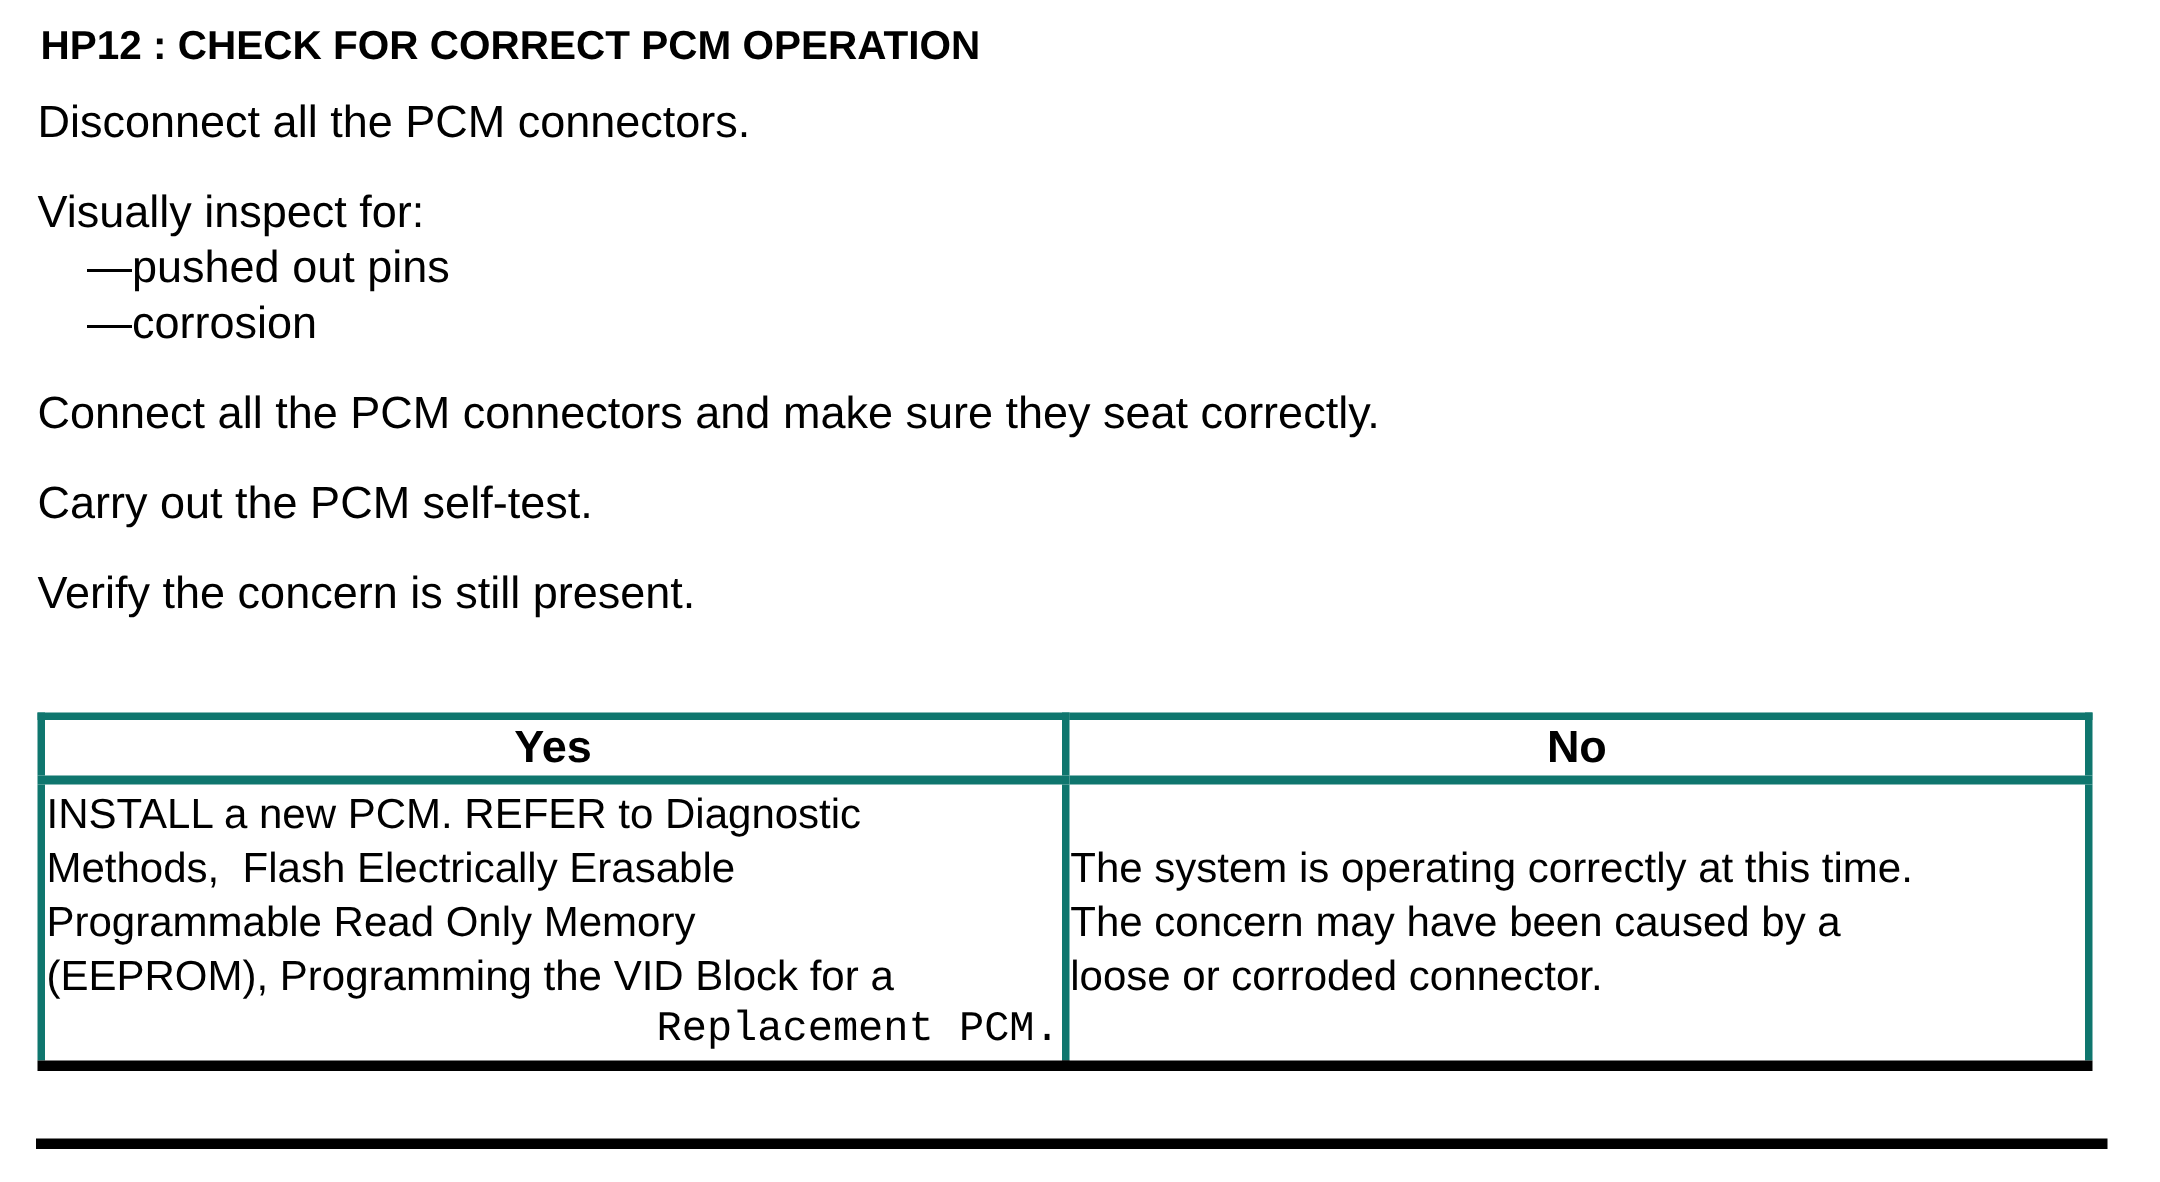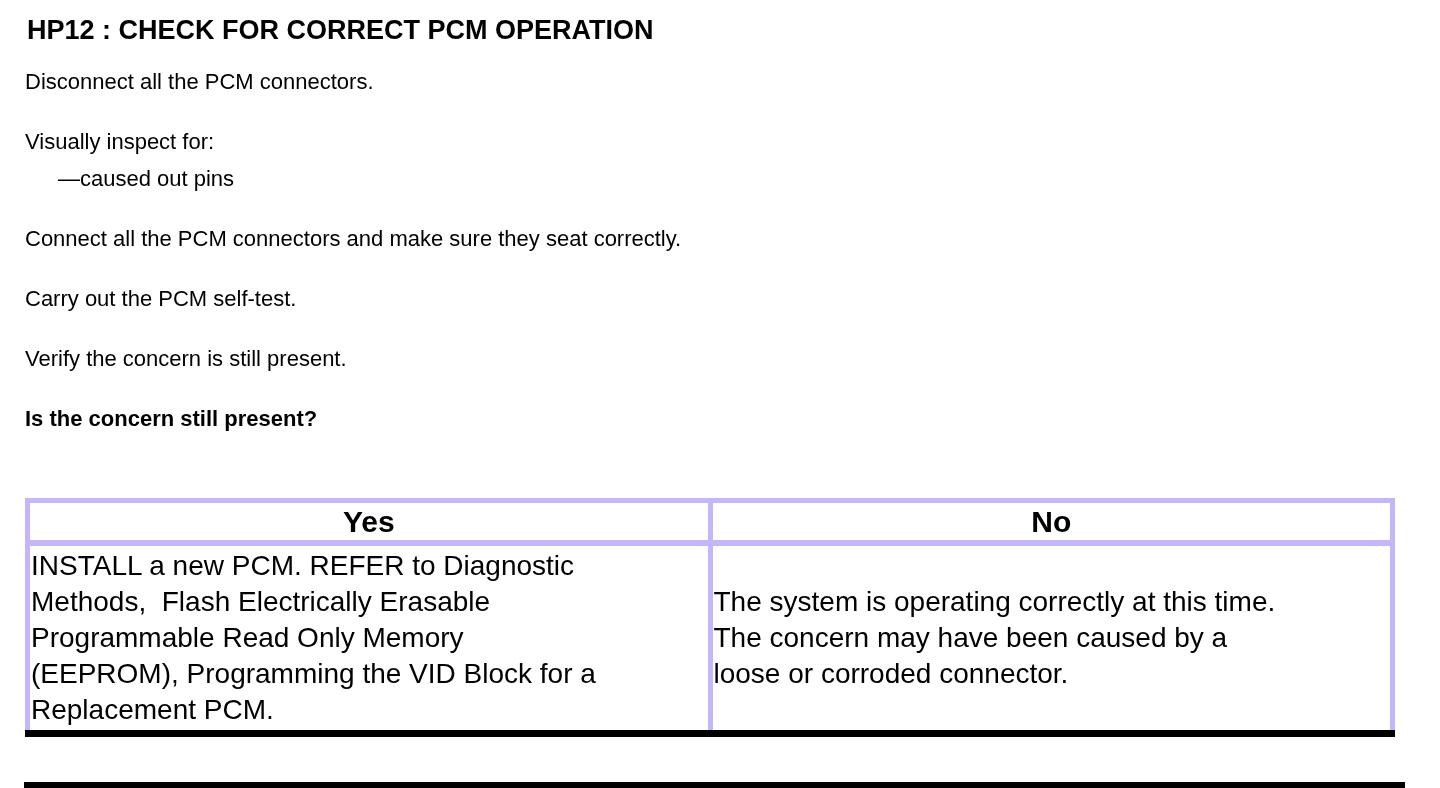--- a/index.html
+++ b/index.html
@@ -18,82 +18,82 @@
   }
   .heading {
     font-size: 27px;
     line-height: 32px;
     font-weight: bold;
     margin: 0 0 17px 2px;
     white-space: nowrap;
   }
   .instructions { margin: 0; }
   .ins {
-    font-size: 22px;
+    font-size: 30px;
     line-height: 37px;
     margin: 0;
     white-space: nowrap;
   }
   .ins.style-normal, .ins.style-bold { margin-top: 23px; }
   .instructions > .ins:first-child { margin-top: 0; }
   .ins.style-bold { font-weight: bold; }
   .ins.style-sub { padding-left: 33px; }
 
   table.decision {
     border-collapse: collapse;
     table-layout: fixed;
     width: 1370px;
     margin-top: 61px;
     border: 5px solid #000;
     border-bottom-width: 7px;
   }
   table.decision th,
   table.decision td {
-    border: 5px solid #c4b5fd;
+    border: 5px solid #0f766e;
     width: 50%;
   }
   table.decision th {
     border-bottom-width: 6px;
     font-size: 30px;
     line-height: 37px;
     font-weight: bold;
     text-align: center;
     padding: 0;
   }
   table.decision td {
     font-size: 28px;
     line-height: 36px;
     vertical-align: middle;
     padding: 2px 1px;
   }
   .cell-line { white-space: nowrap; }
-  .cell-yes .cell-line:last-child { text-align: left; }
+  .cell-yes .cell-line:last-child { text-align: right; font-family: Liberation Mono, monospace; }
 
   .bottom-rule {
     width: 1381px;
     height: 7px;
     background: #000000;
     margin: 45px 0 0 -1px;
   }
 </style>
 </head>
 <body>
 
 <div class="page">
 
   <div class="heading">HP12 : CHECK FOR CORRECT PCM OPERATION</div>
 
   <div class="instructions">
       <div class="ins style-normal">Disconnect all the PCM connectors.</div>
       <div class="ins style-normal">Visually inspect for:</div>
-      <div class="ins style-sub">—caused out pins</div>
+      <div class="ins style-sub">—pushed out pins</div>
+      <div class="ins style-sub">—corrosion</div>
       <div class="ins style-normal">Connect all the PCM connectors and make sure they seat correctly.</div>
       <div class="ins style-normal">Carry out the PCM self-test.</div>
       <div class="ins style-normal">Verify the concern is still present.</div>
-      <div class="ins style-bold">Is the concern still present?</div>
     </div>
 
   <table class="decision">
     <thead>
       <tr>
         <th>Yes</th>
         <th>No</th>
       </tr>
     </thead>
     <tbody>

